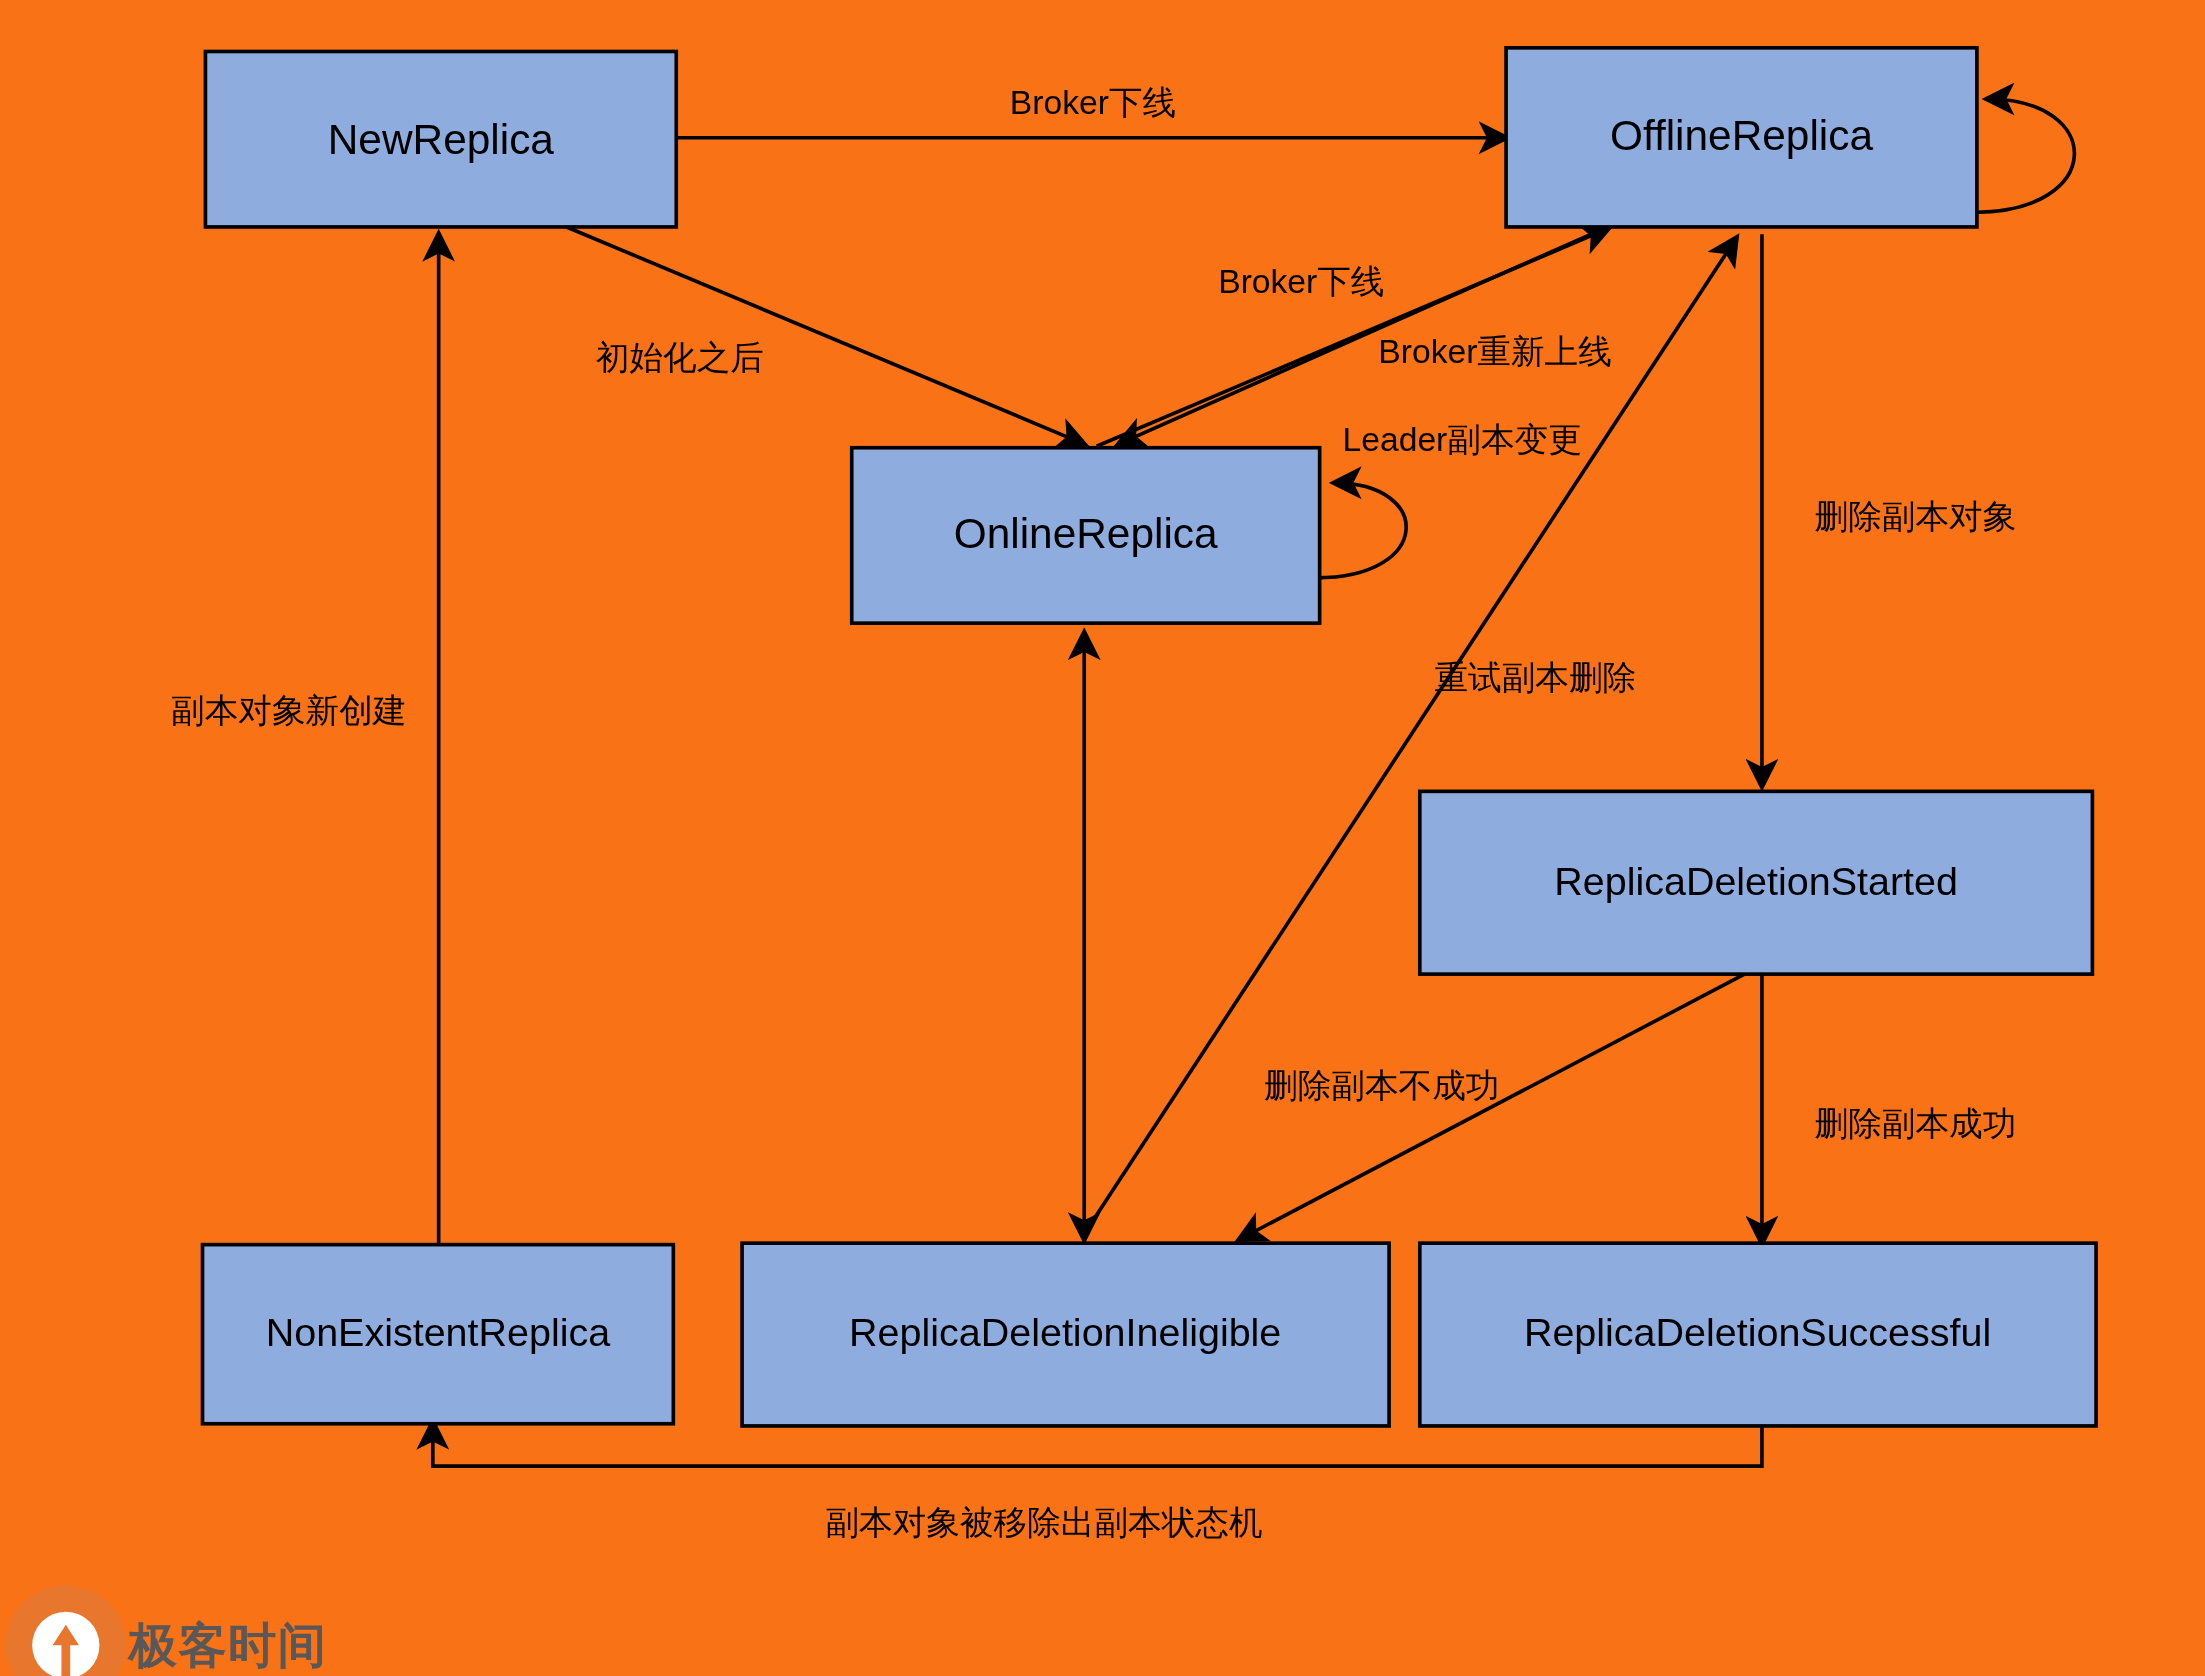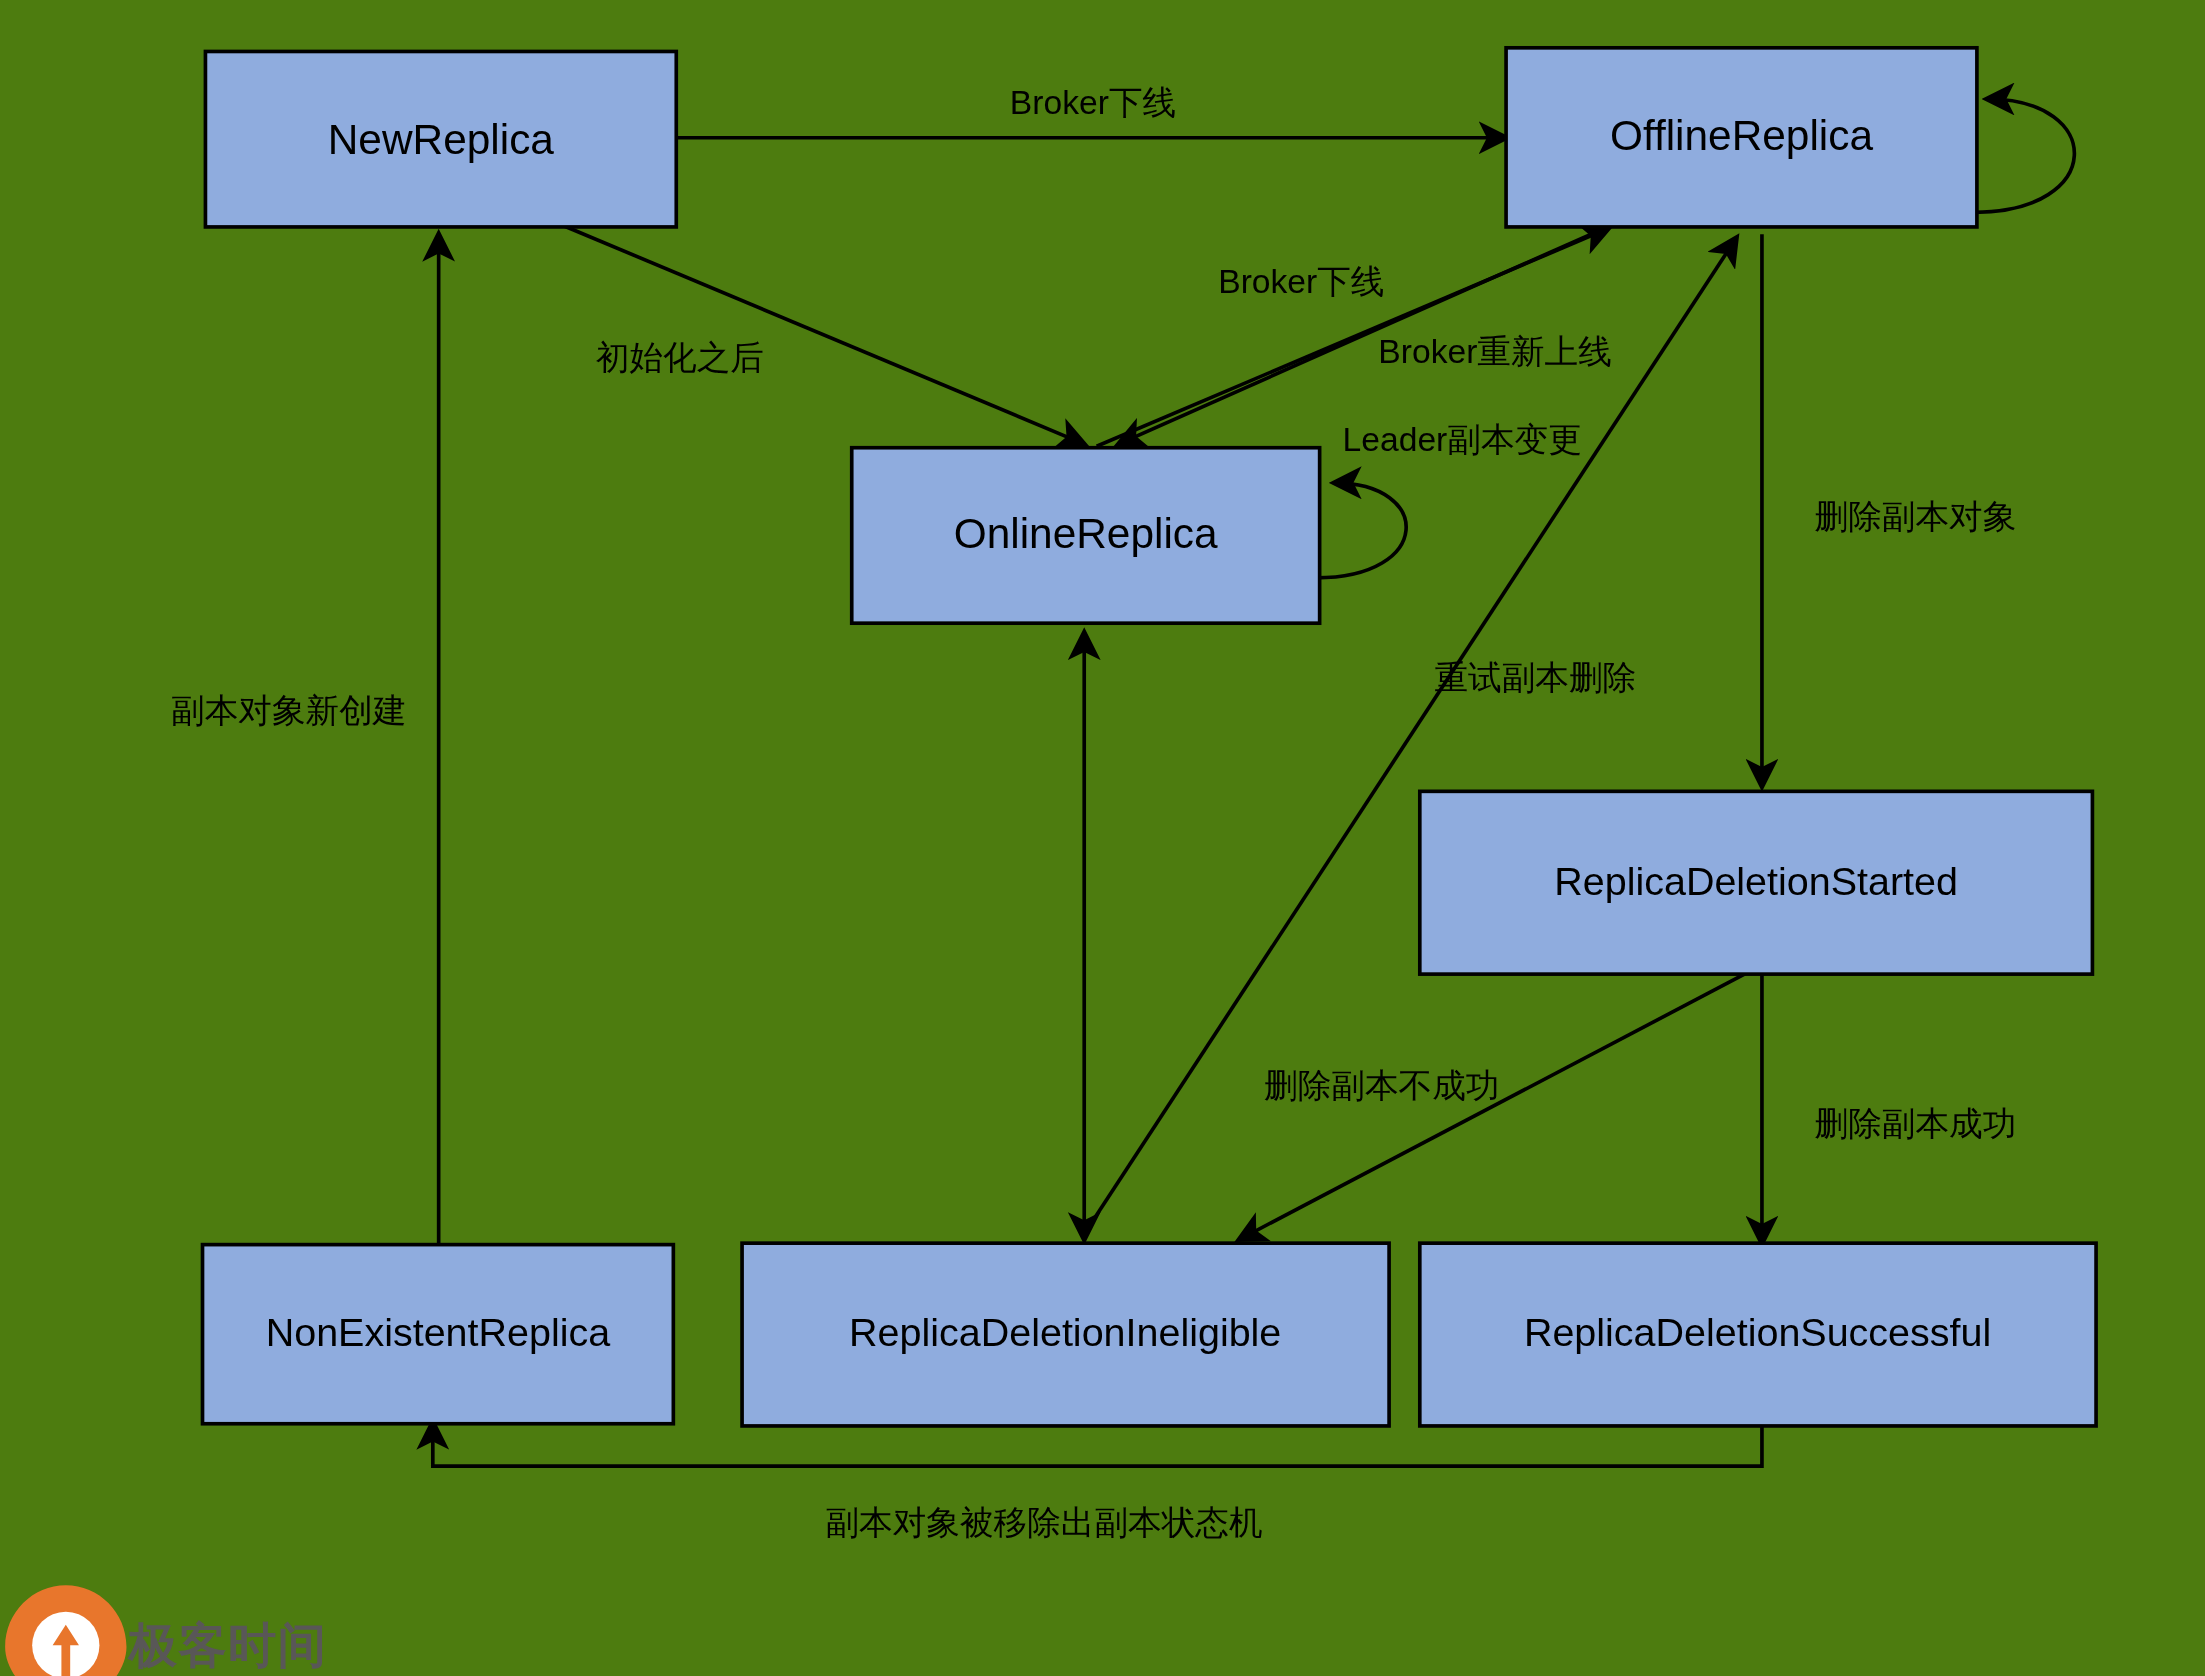--- a/index.html
+++ b/index.html
@@ -7,21 +7,21 @@
     padding: 0;
     background: #ffffff;
   }
   body {
     font-family: "Liberation Sans", "DejaVu Sans", sans-serif;
   }
   #stage {
     position: relative;
     width: 2205px;
     height: 1677px;
-    background: #4d7c0f;
+    background: #f97316;
     overflow: hidden;
   }
   #diagram-svg {
     position: absolute;
     left: 0;
     top: 0;
     width: 2205px;
     height: 1677px;
   }
   .node-rect {

